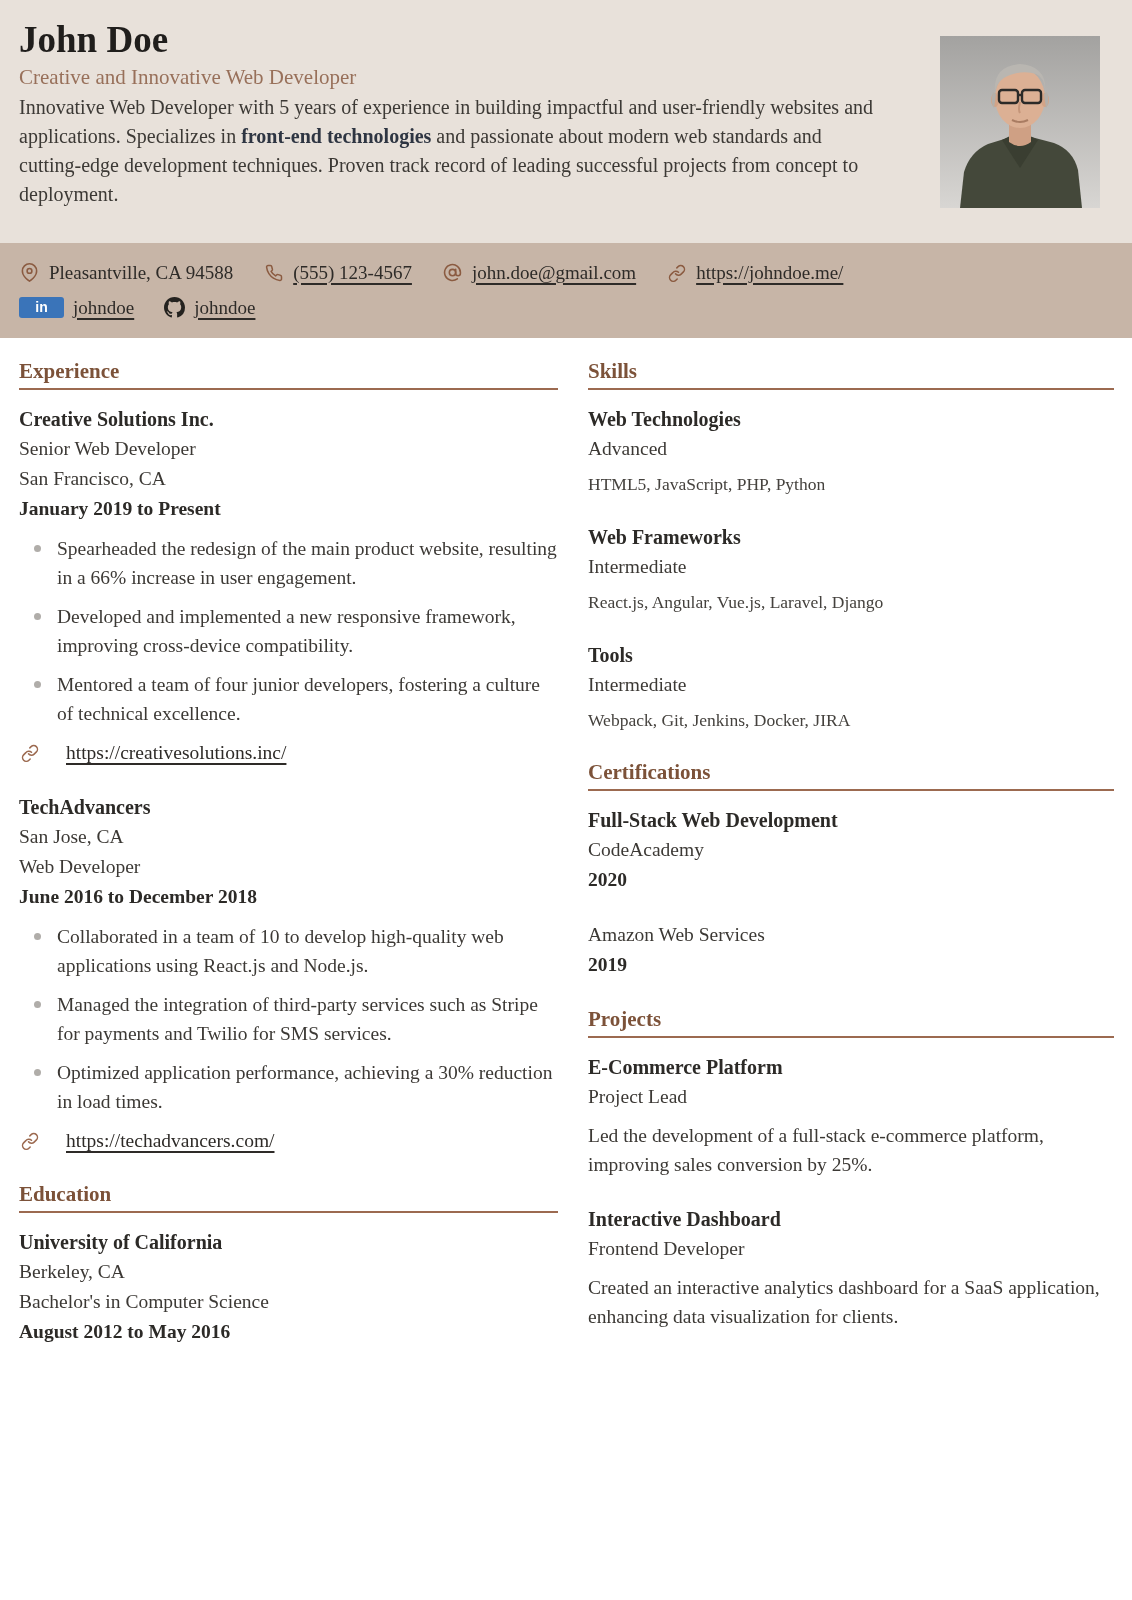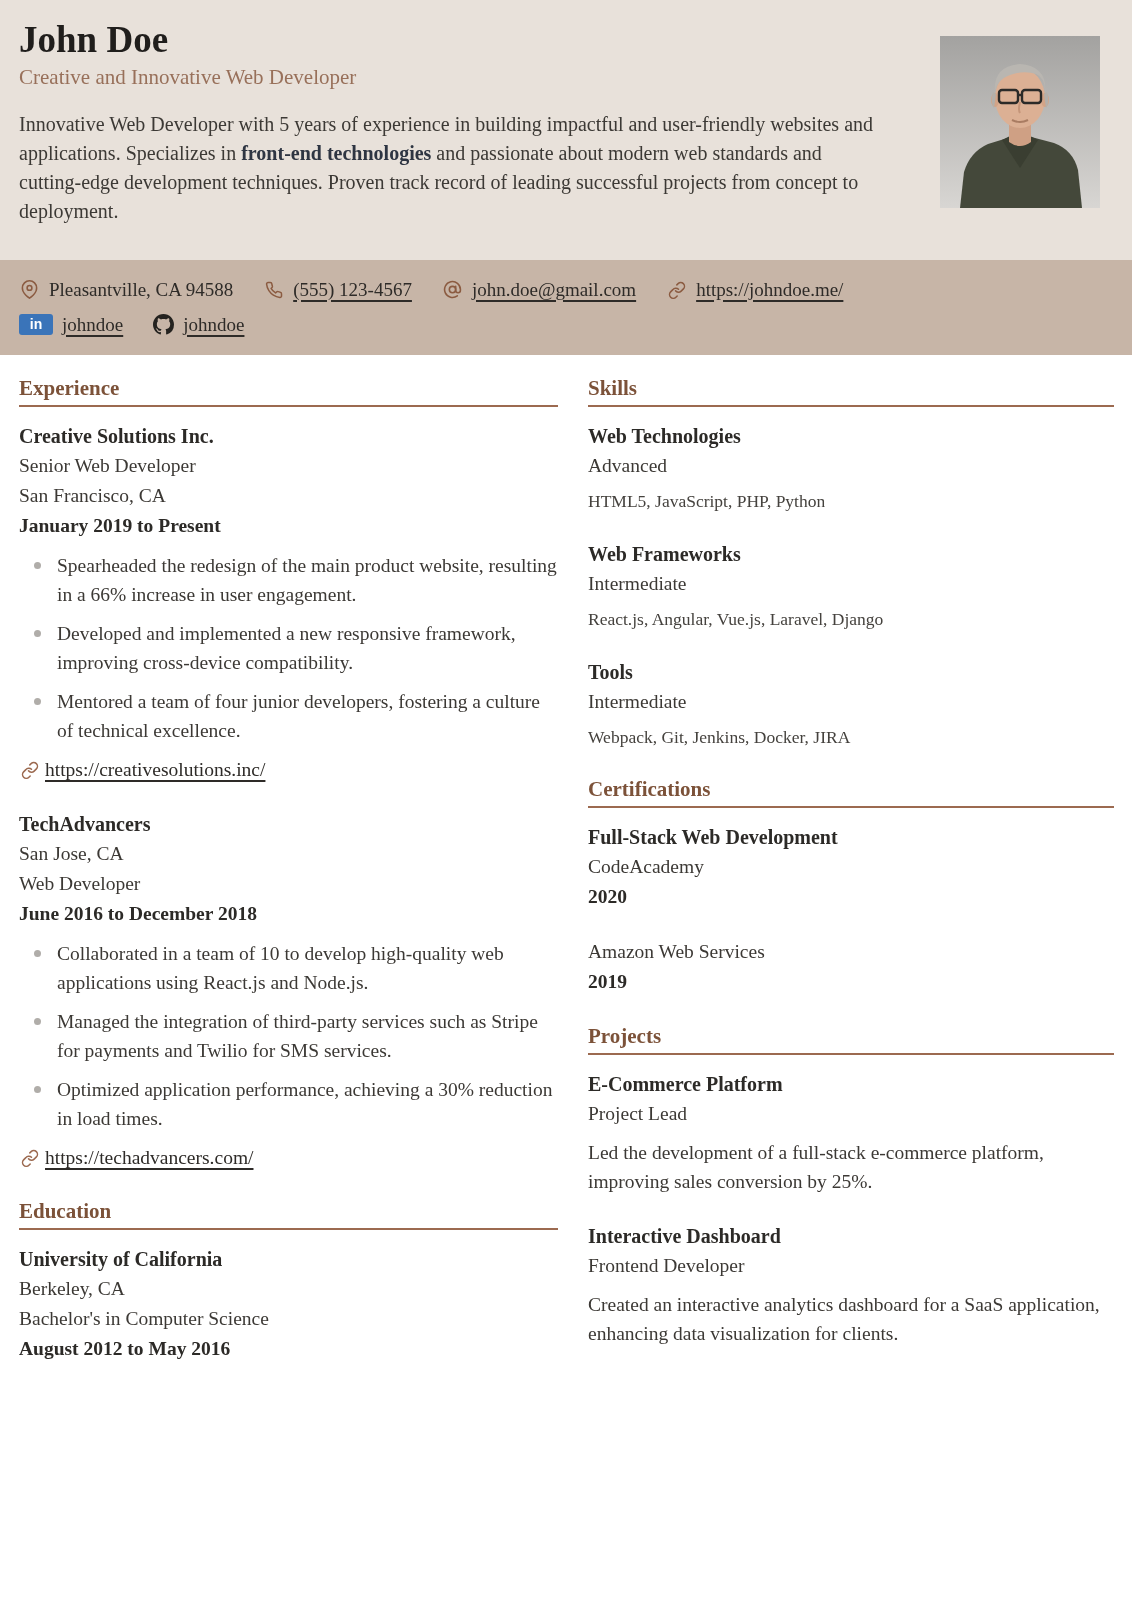--- a/index.html
+++ b/index.html
@@ -13,48 +13,48 @@
     width:1132px;min-height:1600px;background:#ffffff;
     font-family:"Liberation Serif","DejaVu Serif",serif;
     color:var(--text);
     -webkit-font-smoothing:antialiased;
   }
   
   .header{background:var(--header_bg);display:flex;padding:20px 32px 34px 19px;}
   .header-text{flex:1;padding-right:67px;}
   .name{font-size:37px;line-height:40px;font-weight:700;color:#201e1c;margin:0;}
   .subtitle{font-size:21px;line-height:26px;color:var(--subtitle);margin-top:4px;}
-  .summary{font-size:20px;line-height:29px;margin-top:20px;color:var(--text);max-width:880px;}
+  .summary{font-size:20px;line-height:29px;margin-top:3px;color:var(--text);max-width:880px;}
   .summary b{color:#2e3542;}
   .photo{width:160px;height:172px;flex:none;margin-top:16px;overflow:hidden;}
   .photo svg{display:block;}
   
   .contact{background:var(--contact_bg);padding:12px 19px 13px;}
   .contact-row{display:flex;align-items:center;gap:30px;min-height:35px;flex-wrap:wrap;}
   .contact-item{display:flex;align-items:center;gap:9px;font-size:19px;color:#2e2b28;}
   .contact-item .ln{text-decoration:underline;text-underline-offset:4px;text-decoration-thickness:1.5px;cursor:pointer;}
   .cicon{display:inline-flex;align-items:center;justify-content:center;width:21px;height:21px;flex:none;}
   .cicon svg{stroke:var(--icon_brown);fill:none;stroke-width:2;stroke-linecap:round;stroke-linejoin:round;}
-  .li-badge{width:34px;height:21px;border-radius:3px;background:var(--linkedin);color:#fff;
+  .li-badge{width:45px;height:21px;border-radius:3px;background:var(--linkedin);color:#fff;
     font-family:"Liberation Sans",sans-serif;font-weight:700;font-size:14px;line-height:21px;
     text-align:center;display:inline-block;}
   .gh-icon svg{fill:#24221f;stroke:none;}
   
   .main{display:grid;grid-template-columns:539px 526px;column-gap:30px;padding:21px 18px 60px 19px;align-items:start;}
   .section{margin-bottom:27px;}
   .section-title{color:var(--accent);font-size:21px;font-weight:700;line-height:25px;
     padding-bottom:4px;border-bottom:2px solid var(--rule);margin-bottom:14px;}
   .entry{margin-bottom:25px;}
   .entry-title{font-size:20px;font-weight:700;color:var(--title_text);line-height:30px;}
   .entry-line{font-size:19.5px;line-height:30px;color:var(--text);}
   .entry-line.bold{font-weight:700;color:var(--title_text);}
   .bullets{list-style:none;margin:10px 0 2px;padding:0;}
   .bullets li{display:flex;gap:16px;font-size:19.5px;line-height:29px;margin-bottom:10px;padding-left:15px;}
   .dot{width:7px;height:7px;border-radius:50%;background:var(--bullet);margin-top:11px;flex:none;}
-  .link-row{display:flex;align-items:center;gap:5px;font-size:19.5px;line-height:29px;margin-top:2px;color:#2e2b28;}
+  .link-row{display:flex;align-items:center;gap:26px;font-size:19.5px;line-height:29px;margin-top:2px;color:#2e2b28;}
   .link-row .cicon svg{stroke:var(--rule);}
   .link-row .ln{text-decoration:underline;text-underline-offset:4px;text-decoration-thickness:1.5px;cursor:pointer;}
   .keywords{font-size:17.5px;line-height:26px;color:#45423e;margin-top:7px;}
   .proj-desc{font-size:19.5px;line-height:29px;margin-top:9px;color:var(--text);}
 </style>
 </head>
 <body>
 
 <div class="header">
   <div class="header-text">

